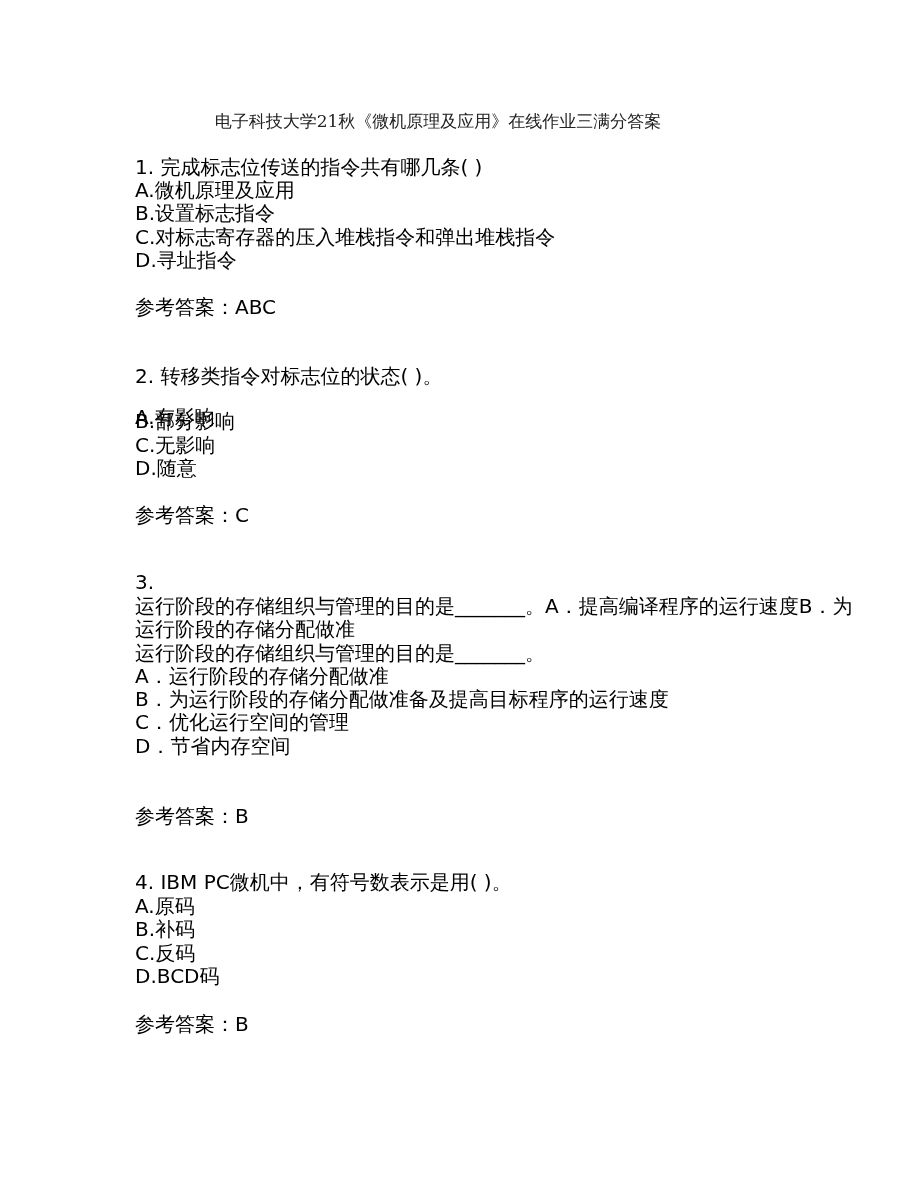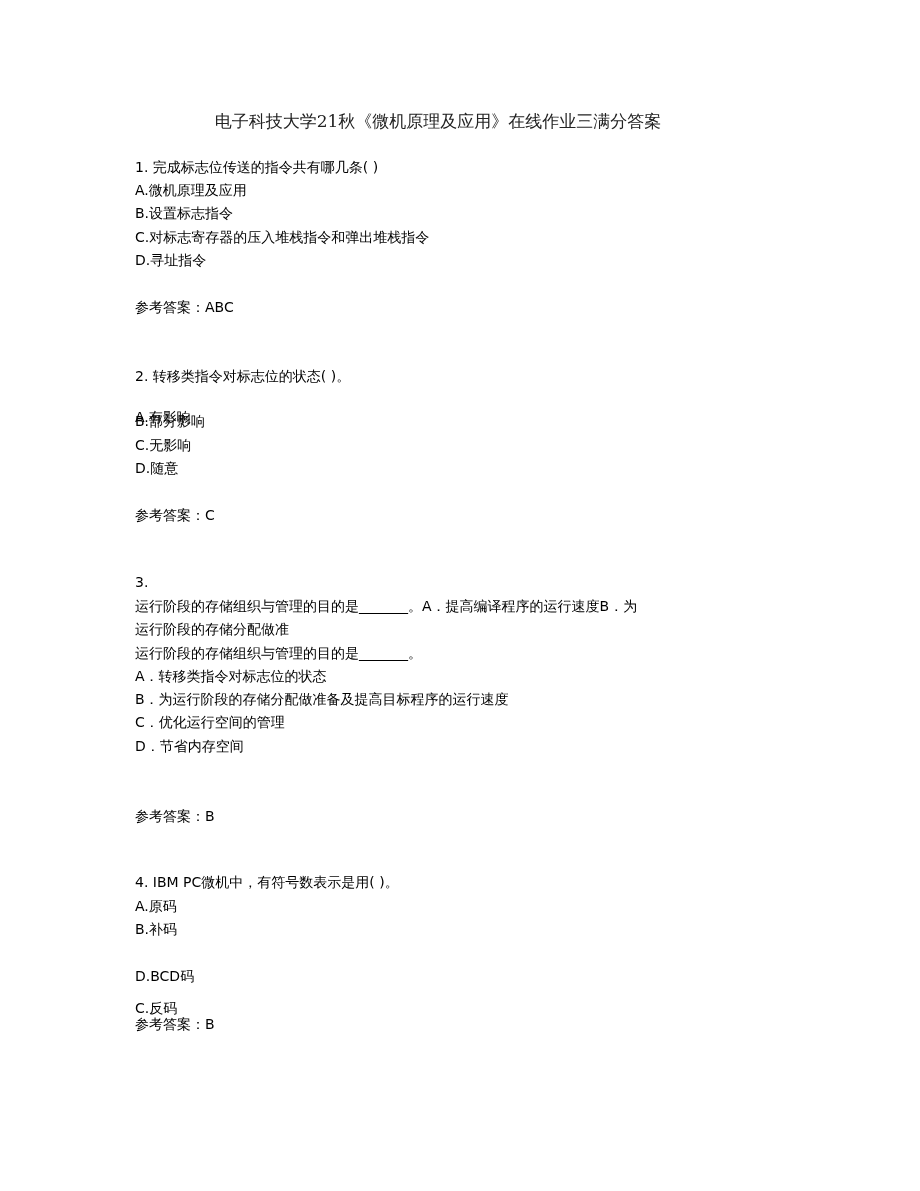--- a/index.html
+++ b/index.html
@@ -1,20 +1,20 @@
 <!DOCTYPE html>
 <html><head>
 <meta charset="utf-8">
 <style>
   html, body { margin:0; padding:0; background:#ffffff; }
   body { width:920px; height:1191px; position:relative; overflow:hidden;
          font-family: "DejaVu Sans", "Liberation Sans", sans-serif; color:#000; }
   .title { position:absolute; top:110px; left:0; width:876px; text-align:center;
            font-family: "DejaVu Serif", "Liberation Serif", serif; font-size:17px; color:#222; }
-  .line { position:absolute; left:135px; font-size:14px; line-height:20px; white-space:nowrap; }
+  .line { position:absolute; left:135px; font-size:20px; line-height:20px; white-space:nowrap; }
 </style>
 </head>
 <body>
 
 <div>
   <div class="title">电子科技大学21秋《微机原理及应用》在线作业三满分答案</div>
 
   <div class="line" style="top:157px">1. 完成标志位传送的指令共有哪几条( )</div>
   <div class="line" style="top:180px">A.微机原理及应用</div>
   <div class="line" style="top:203px">B.设置标志指令</div>
@@ -26,25 +26,25 @@
   <div class="line" style="top:407px">A.有影响</div>
   <div class="line" style="top:411px">B.部分影响</div>
   <div class="line" style="top:435px">C.无影响</div>
   <div class="line" style="top:458px">D.随意</div>
   <div class="line" style="top:505px">参考答案：C</div>
 
   <div class="line" style="top:572px">3.</div>
   <div class="line" style="top:596px">运行阶段的存储组织与管理的目的是_______。A．提高编译程序的运行速度B．为</div>
   <div class="line" style="top:619px">运行阶段的存储分配做准</div>
   <div class="line" style="top:643px">运行阶段的存储组织与管理的目的是_______。</div>
-  <div class="line" style="top:666px">A．转移类指令对标志位的状态</div>
+  <div class="line" style="top:666px">A．运行阶段的存储分配做准</div>
   <div class="line" style="top:689px">B．为运行阶段的存储分配做准备及提高目标程序的运行速度</div>
   <div class="line" style="top:712px">C．优化运行空间的管理</div>
   <div class="line" style="top:736px">D．节省内存空间</div>
   <div class="line" style="top:806px">参考答案：B</div>
 
   <div class="line" style="top:872px">4. IBM PC微机中，有符号数表示是用( )。</div>
   <div class="line" style="top:896px">A.原码</div>
   <div class="line" style="top:919px">B.补码</div>
-  <div class="line" style="top:998px">C.反码</div>
+  <div class="line" style="top:943px">C.反码</div>
   <div class="line" style="top:966px">D.BCD码</div>
   <div class="line" style="top:1014px">参考答案：B</div>
 </div>
 
 </body></html>

